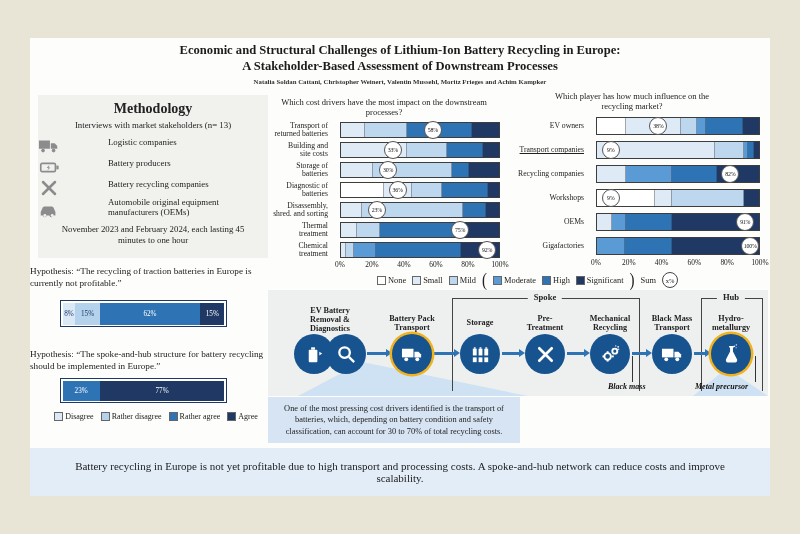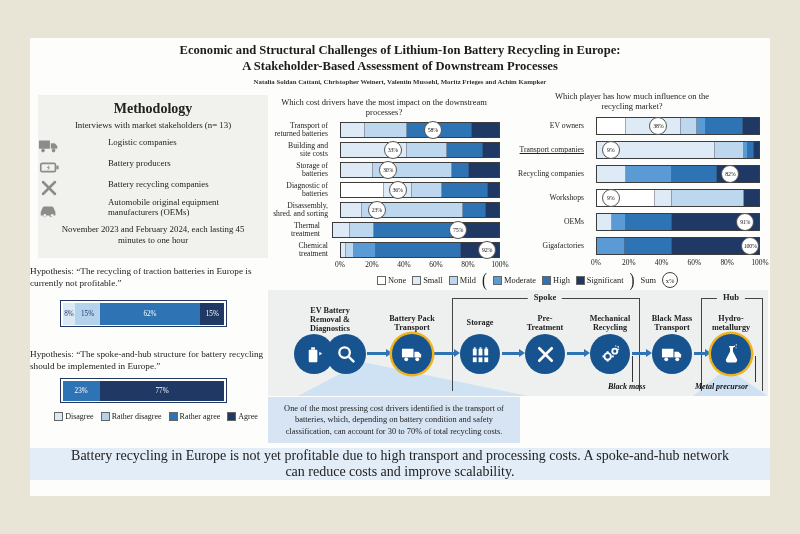--- a/index.html
+++ b/index.html
@@ -69,22 +69,22 @@
   .bracket-label{position:absolute;transform:translateX(-50%);background:#eef0ef;padding:0 6px;
                  font-size:8.6px;font-weight:bold;top:2px;z-index:1;}
   .out-line{position:absolute;width:1px;background:#333;z-index:2;}
   .out-label{position:absolute;font-size:8px;font-style:italic;font-weight:bold;color:#111;z-index:2;}
 
   
   .note-box{position:absolute;top:359px;height:46px;background:#d6e4f3;font-size:8.4px;line-height:1.35;
             text-align:center;display:flex;align-items:center;justify-content:center;padding:2px 10px;box-sizing:border-box;}
   #note-left{left:238px;width:252px;}
   #note-right{left:496px;width:242px;}
-  #footer-banner{position:absolute;left:0;top:410px;width:740px;height:32px;background:#e2edf8;
-                 display:flex;align-items:center;justify-content:center;font-size:14px;color:#222;
+  #footer-banner{position:absolute;left:0;top:410px;width:740px;height:48px;background:#e2edf8;
+                 display:flex;align-items:center;justify-content:center;font-size:11px;color:#222;
                  text-align:center;padding:0 30px;box-sizing:border-box;}
 </style>
 </head>
 <body>
 
 <div id="canvas">
   <div id="card">
 
     <div class="title">
       <div>Economic and Structural Challenges of Lithium-Ion Battery Recycling in Europe:</div>
@@ -241,21 +241,21 @@
               <div class="lbar">
                 <div class="lseg" style="width: 13%; background: rgb(222, 234, 246);"></div>
                 <div class="lseg" style="width: 64%; background: rgb(189, 215, 238);"></div>
                 <div class="lseg" style="width: 15%; background: rgb(46, 116, 181);"></div>
                 <div class="lseg" style="width: 8%; background: rgb(31, 56, 100);"></div>
               </div>
               <div class="sum-badge" style="left: 23%;">23%</div>
             </div>
           </div>
           <div class="chart-row" style="height: 20px;">
-            <div class="cat-label" style="width: 64px;">Thermal
+            <div class="cat-label" style="width: 72px;">Thermal
 treatment</div>
             <div class="bar-wrap" style="height: 16px;">
               <div class="lbar">
                 <div class="lseg" style="width: 10%; background: rgb(222, 234, 246);"></div>
                 <div class="lseg" style="width: 15%; background: rgb(189, 215, 238);"></div>
                 <div class="lseg" style="width: 47%; background: rgb(46, 116, 181);"></div>
                 <div class="lseg" style="width: 28%; background: rgb(31, 56, 100);"></div>
               </div>
               <div class="sum-badge" style="left: 75%;">75%</div>
             </div>

